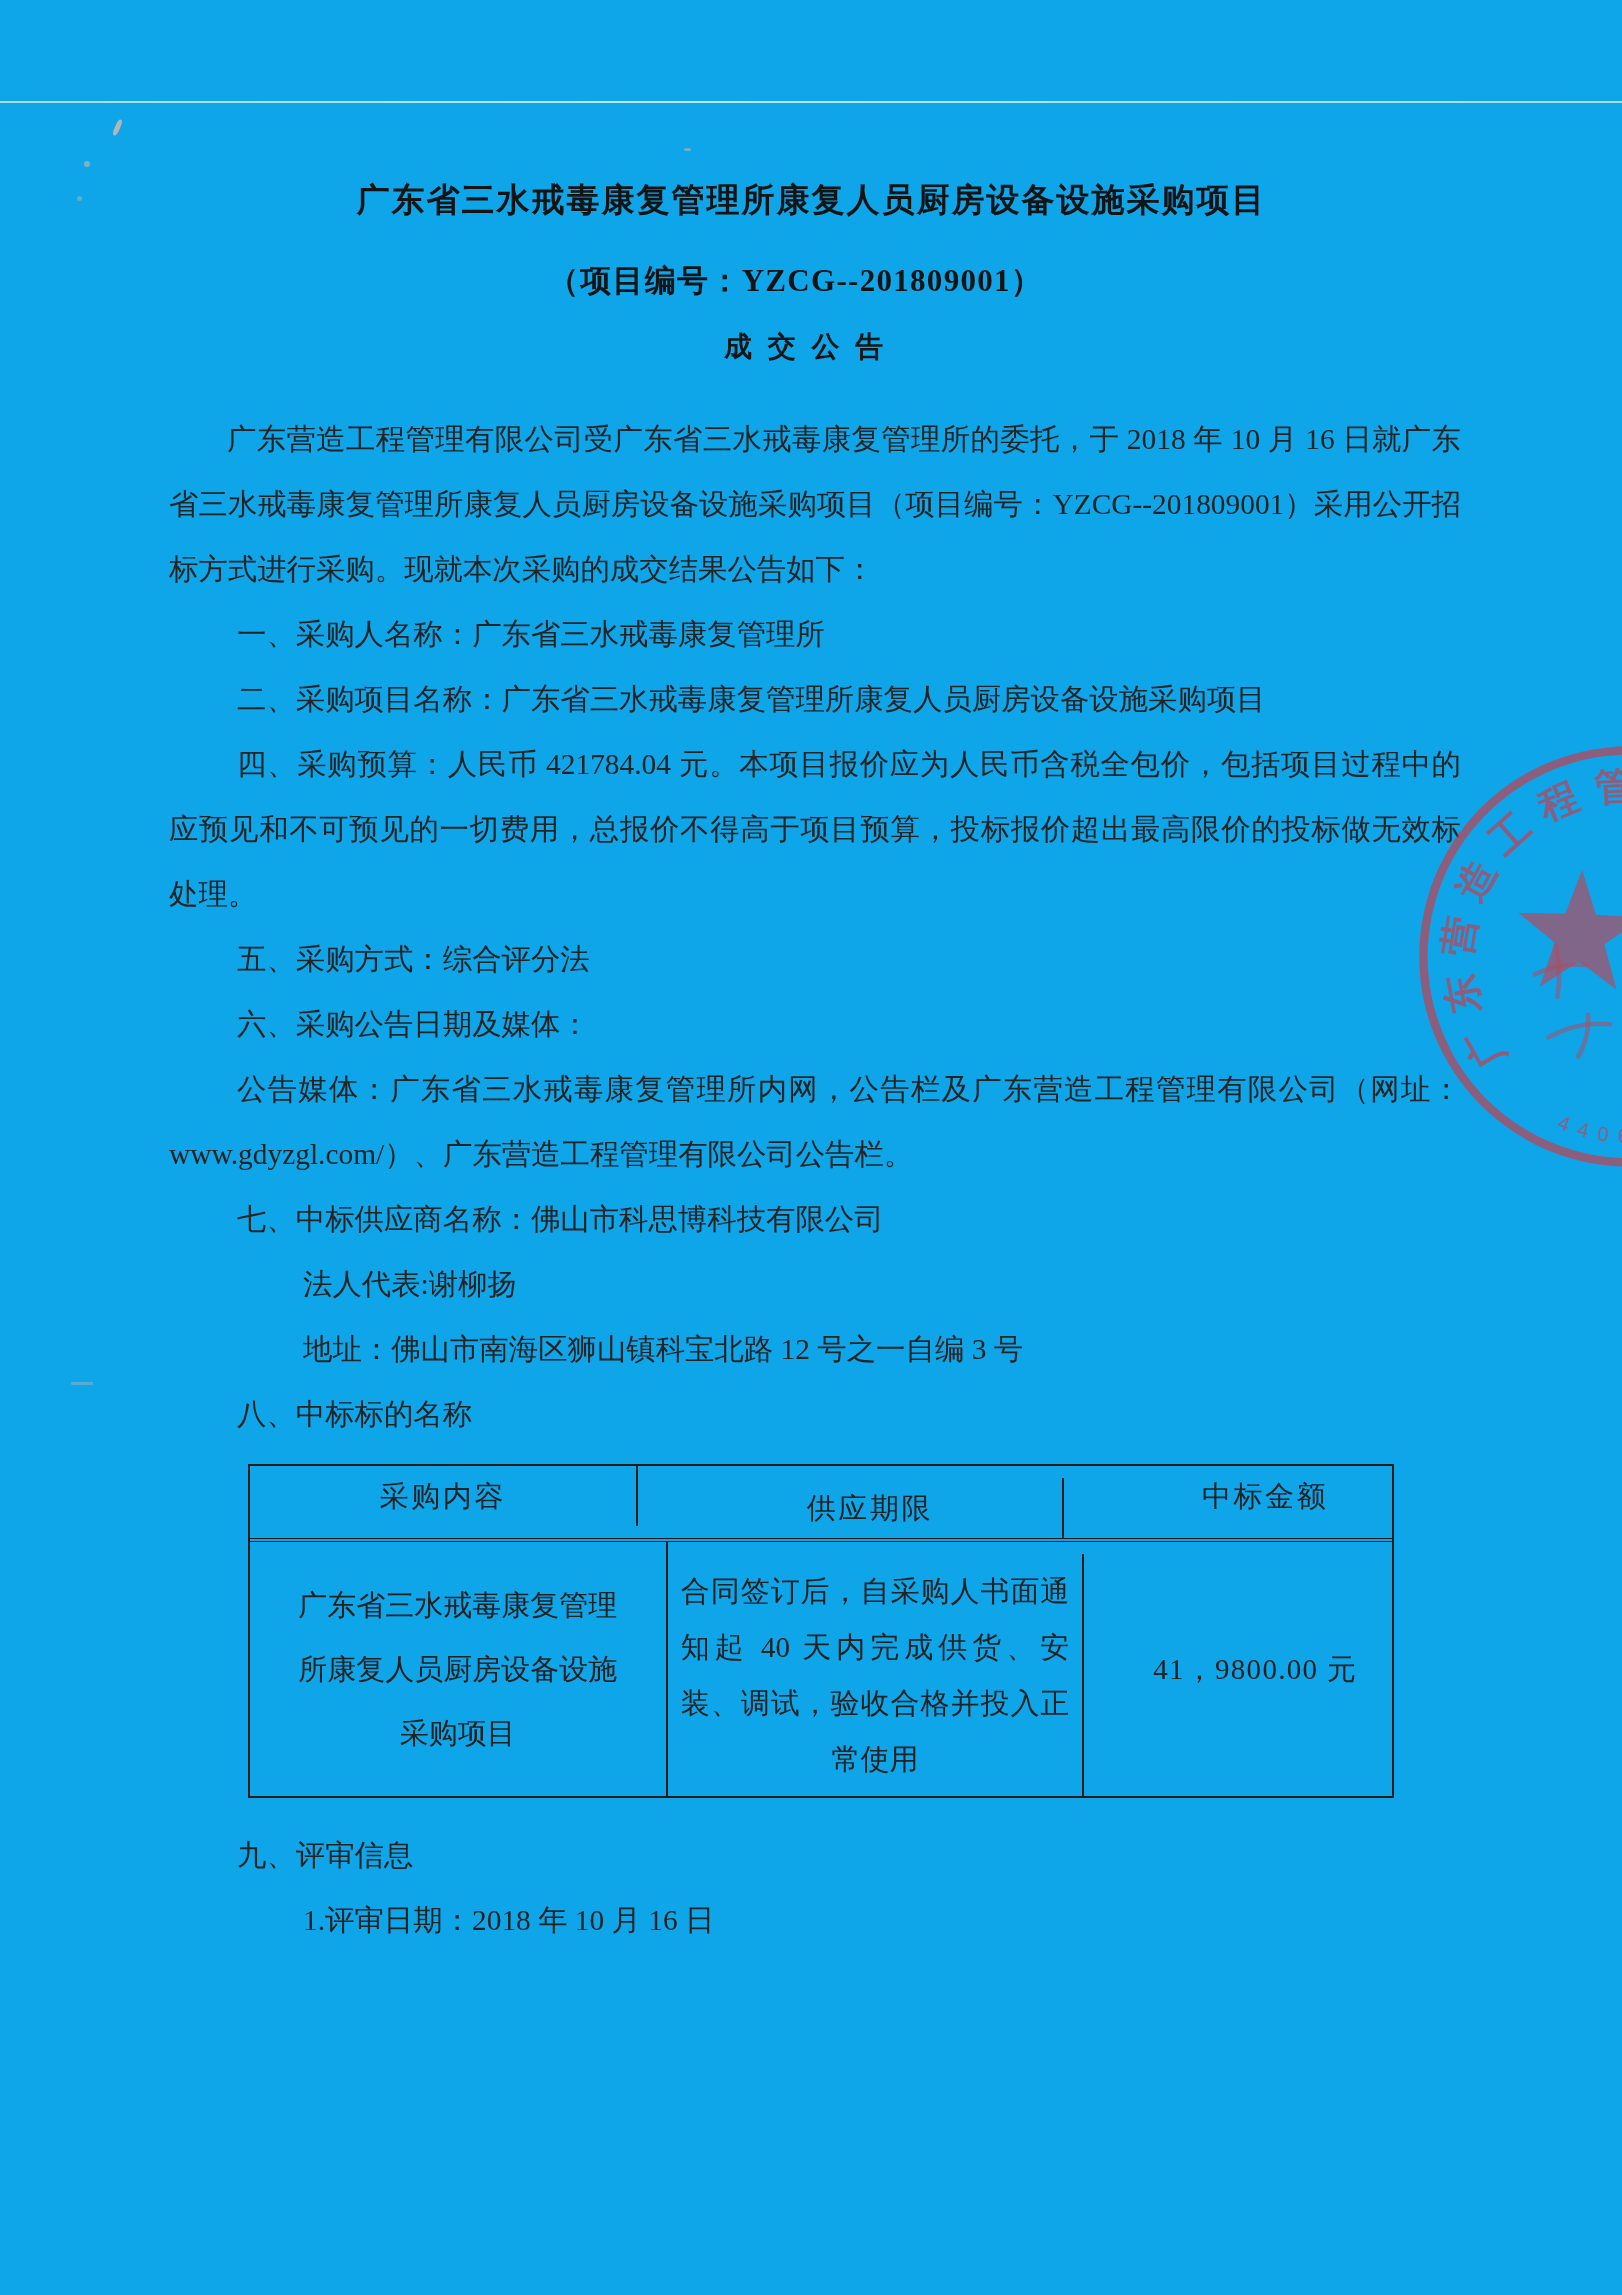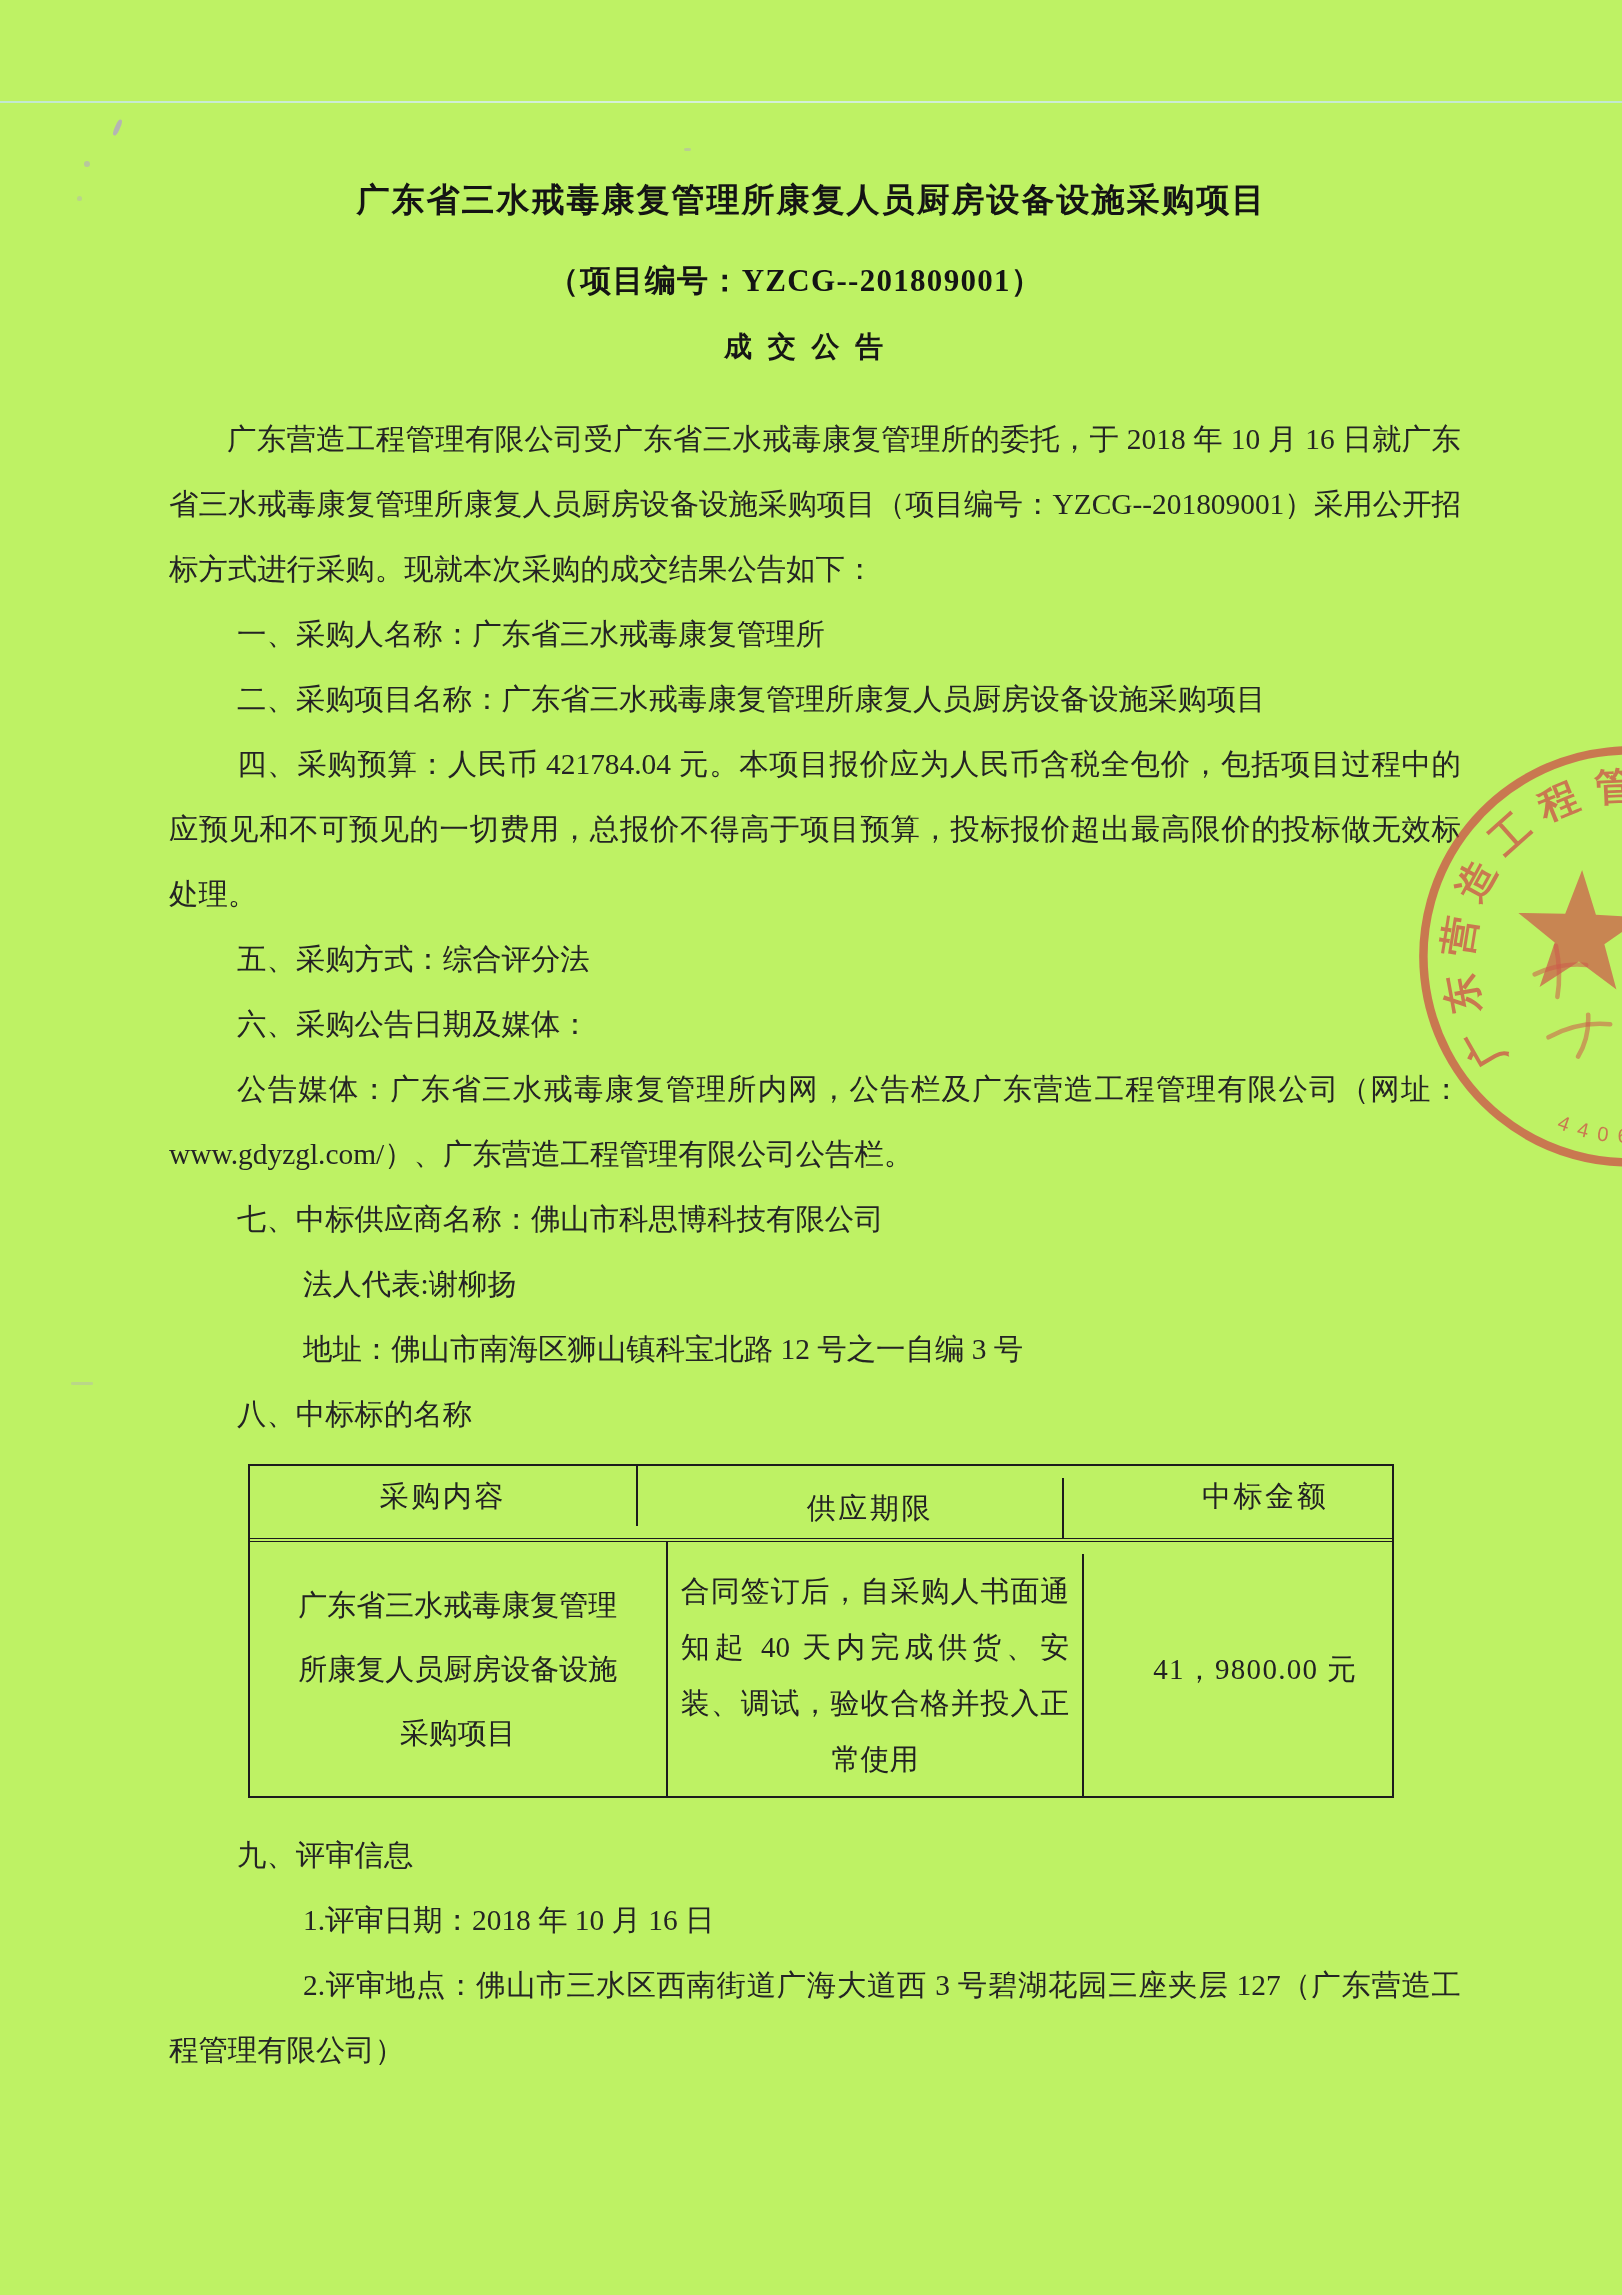--- a/index.html
+++ b/index.html
@@ -1,20 +1,20 @@
 <!DOCTYPE html>
 <html style="font-size:10.5px"><head>
 <meta charset="utf-8">
 <title>Scanned Procurement Announcement</title>
 <style>
   html,body{margin:0;padding:0;background:#6b6b6b;}
   .page{
     position:relative;
     width:1623px;height:2295px;
-    background:#bef264;
+    background:#0ea5e9;
     overflow:hidden;
     font-family:"Liberation Serif","DejaVu Serif",serif;
     color:#1f1f1f;
   }
   .scan-line{
     position:absolute;left:0;top:101px;width:1623px;height:2px;
     background:linear-gradient(to right,#c2e7e3,#d9f1ee 40%,#c2e7e3);
     opacity:.85;
   }
   .speck{position:absolute;background:#b5b5b3;border-radius:50%;}
@@ -128,21 +128,20 @@
           <div class="cell-text">合同签订后，自采购人书面通知起 40 天内完成供货、安装、调试，验收合格并投入正常使用</div>
         </div>
         <div class="td c3">
           <div class="cell-text">41，9800.00 元</div>
         </div>
       </div>
     </div>
 
     <div class="ind23">九、评审信息</div>
     <div class="ind45">1.评审日期：2018 年 10 月 16 日</div>
-    <div class="jt ind45">2.评审地点：佛山市三水区西南街道广海大道西 3 号碧湖花园三座夹层 127（广东营造工程管理有限公司）</div>
   </div>
 
   <svg class="stamp" viewBox="0 0 362 780" xmlns="http://www.w3.org/2000/svg">
     <g transform="rotate(-6 372 380)" opacity="0.82">
 
       <circle cx="372" cy="380" r="315" fill="none" stroke="#d03a46" stroke-width="13" stroke-opacity="0.8"></circle>
 
       <g transform="translate(300,340) rotate(8)">
         <polygon points="0,-100 23.5,-32.4 95.1,-30.9 38,12.4 58.8,80.9 0,40 -58.8,80.9 -38,12.4 -95.1,-30.9 -23.5,-32.4" fill="#d03a46" fill-opacity="0.72"></polygon>
       </g>

